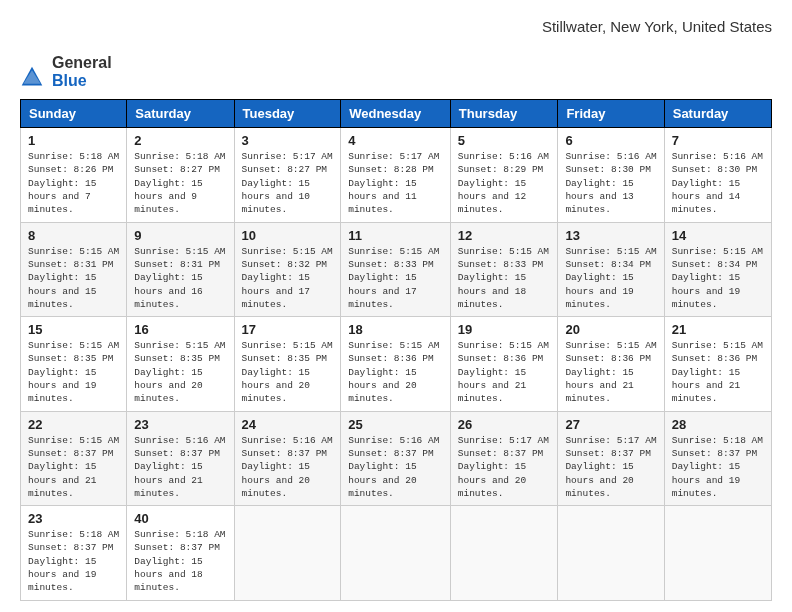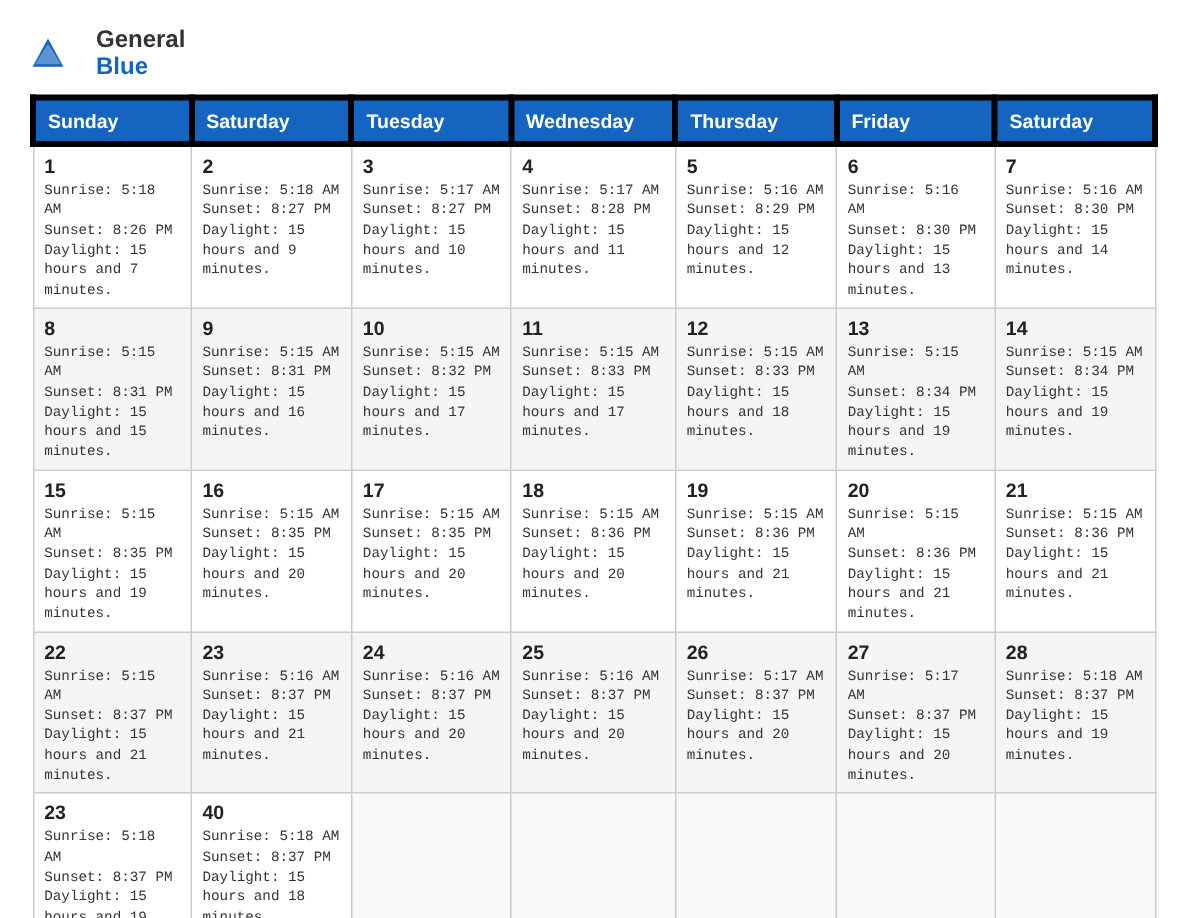--- a/index.html
+++ b/index.html
@@ -17,22 +17,23 @@
       background: #fff;
     }
     .header {
       display: flex;
       justify-content: space-between;
       align-items: flex-start;
       margin-bottom: 10px;
     }
     .logo {
       display: flex;
-      align-items: center;
-      gap: 20px;
+      align-items: flex-end;
+      gap: 8px;
+      margin-top: 36px;
     }
     .logo-text {
       font-size: 16px;
       font-weight: bold;
       line-height: 1.1;
     }
     .logo-general { color: #333; }
     .logo-blue { color: #1565c0; }
     .logo-icon {
       width: 24px;
@@ -56,21 +57,21 @@
       border-collapse: collapse;
       border: 1px solid #ccc;
     }
     .calendar th {
       background: #1565c0;
       color: #fff;
       text-align: left;
       padding: 6px 8px;
       font-size: 13px;
       font-weight: bold;
-      border: 4px solid #000000;
+      border: 1px solid #000000;
     }
     .calendar td {
       vertical-align: top;
       border: 1px solid #ccc;
       padding: 5px 7px;
       width: 113px;
       min-height: 80px;
       background: #fff;
     }
     .calendar tr:nth-child(even) td {
@@ -105,20 +106,21 @@
       <svg class="logo-icon" viewBox="0 0 28 28">
         <polygon points="14,2 26,24 2,24" fill="#1565c0"></polygon>
         <polygon points="14,6 24,22 4,22" fill="#fff" opacity="0.3"></polygon>
       </svg>
       <div class="logo-text">
         <span class="logo-general">General</span><br>
         <span class="logo-blue">Blue</span>
       </div>
     </div>
     <div class="title-block">
+      <h2>Stillwater, New York, United States</h2>
     </div>
   </div>
 
   <table class="calendar">
     <thead>
       <tr>
         <th>Sunday</th>
         <th>Saturday</th>
         <th>Tuesday</th>
         <th>Wednesday</th>

